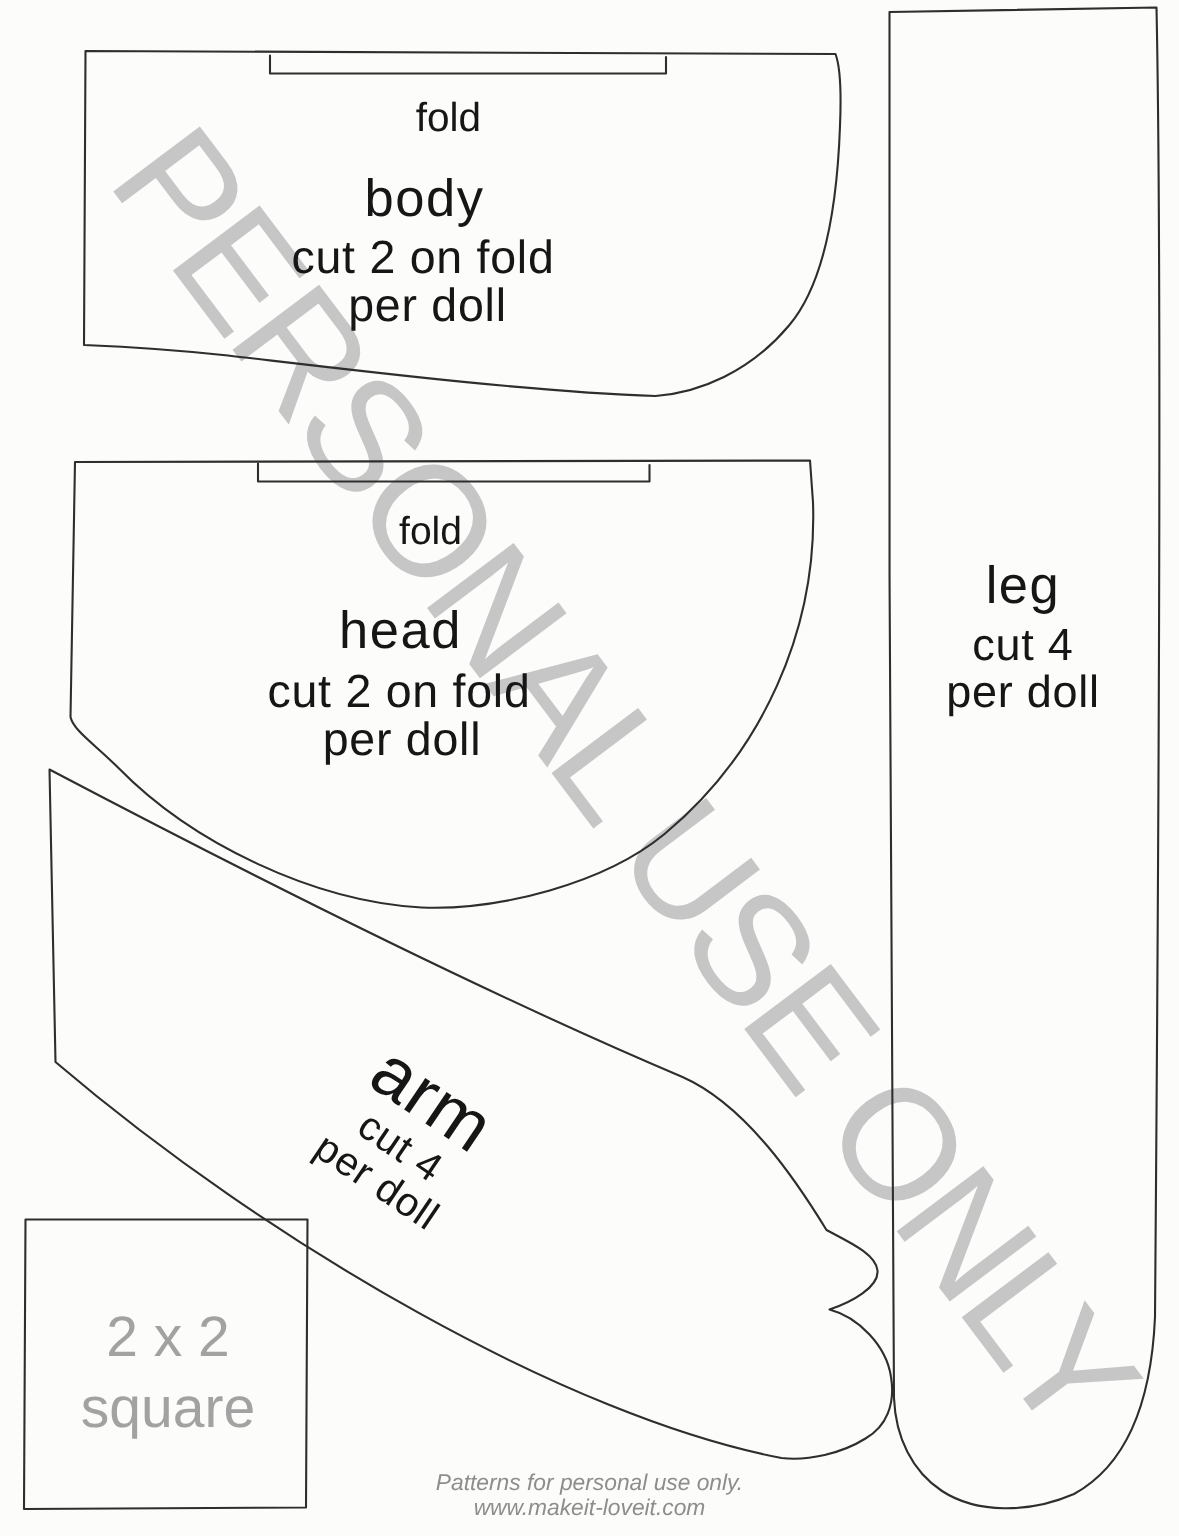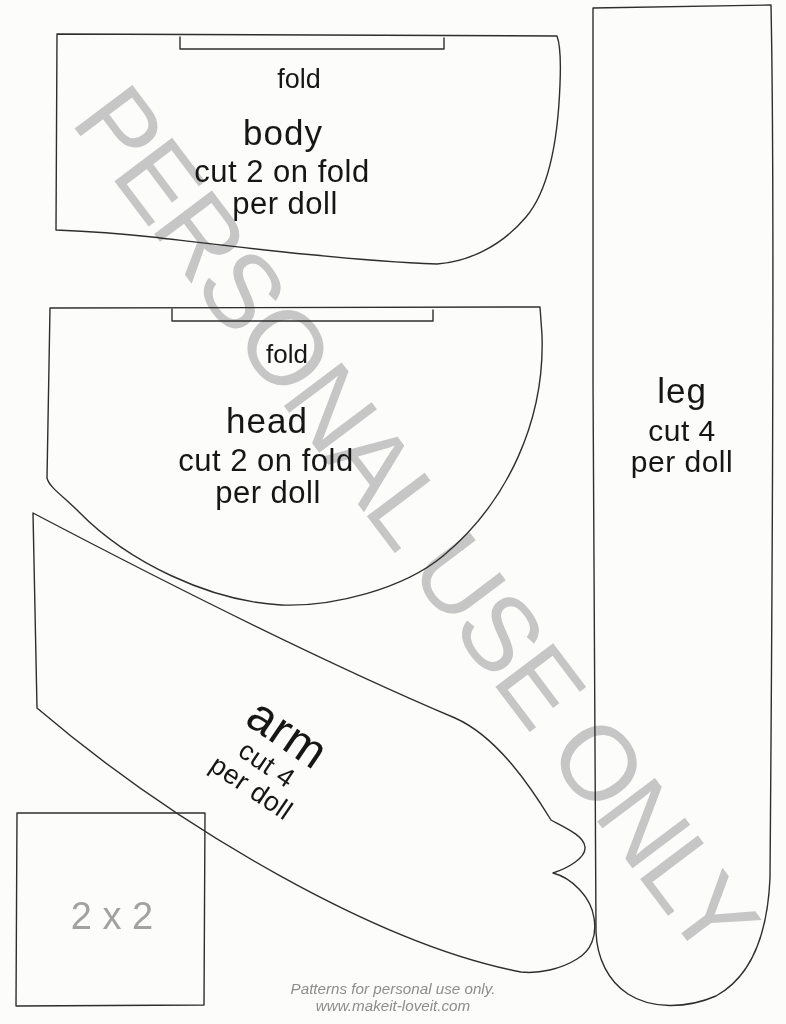--- a/index.html
+++ b/index.html
@@ -88,20 +88,21 @@
   </div>
 
   <div class="label stack leg-stack" style="left:682px;top:422px;text-align:center;">
     <div class="piece-name">leg</div>
     <div class="piece-sub">cut 4</div>
     <div class="piece-sub">per doll</div>
   </div>
 
   <div class="label stack square-stack" style="left:112px;top:916px;">
     <div>2 x 2</div>
+    <div>square</div>
   </div>
 
   <div class="label stack footer" style="left:393px;top:997px;">
     <div>Patterns for personal use only.</div>
     <div>www.makeit-loveit.com</div>
   </div>
 
 </div>
 
 </body></html>

